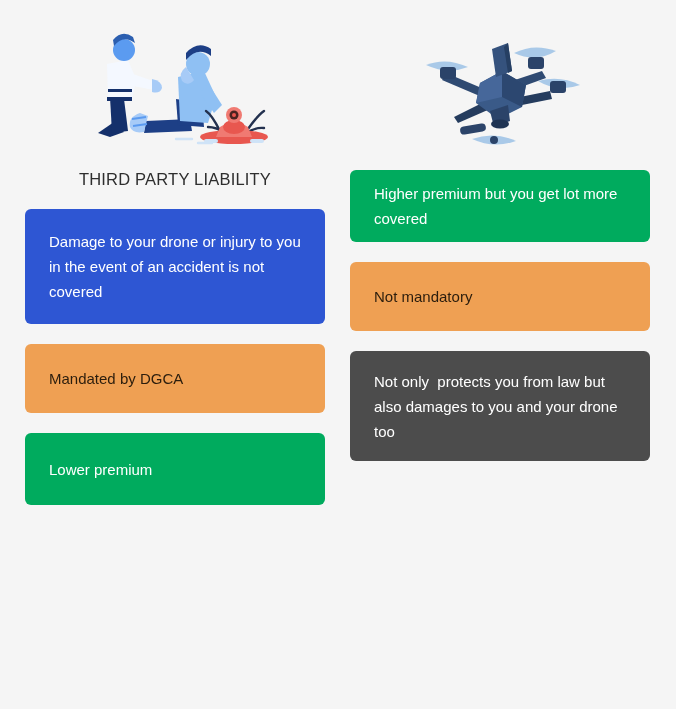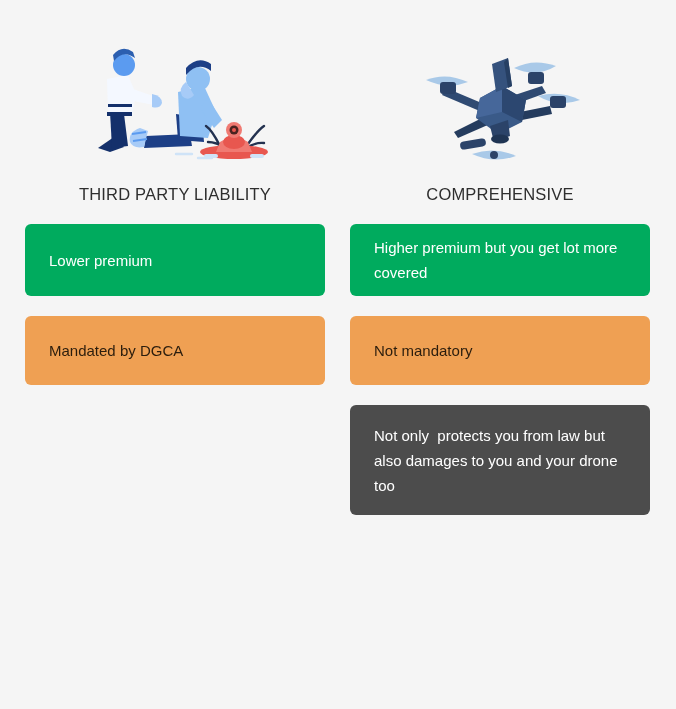--- a/index.html
+++ b/index.html
@@ -15,21 +15,21 @@
   }
   .page {
     position: relative;
     width: 676px;
     height: 709px;
     box-sizing: border-box;
   }
   .columns {
     display: flex;
     flex-direction: row;
-    padding: 15px 25px;
+    padding: 0 25px;
     box-sizing: border-box;
     width: 676px;
   }
   .column {
     width: 300px;
     display: flex;
     flex-direction: column;
     align-items: stretch;
   }
   .column.left { margin-right: 25px; }
@@ -145,25 +145,28 @@
 
             <g fill="#cfe3f7">
               <rect x="124" y="112" width="14" height="4" rx="2"></rect>
               <rect x="170" y="112" width="14" height="4" rx="2"></rect>
             </g>
           </g>
         </svg>
       </div>
       <div class="col-heading">THIRD PARTY LIABILITY</div>
 
+      <div class="card blue">
+        <div class="card-text">Damage to your drone or injury to you in the event of an accident is not covered</div>
+      </div>
+      <div class="card orange">
+        <div class="card-text">Mandated by DGCA</div>
+      </div>
       <div class="card green">
         <div class="card-text">Lower premium</div>
-      </div>
-      <div class="card orange">
-        <div class="card-text">Mandated by DGCA</div>
       </div>
     </div>
 
     <div class="column right">
       <div class="illus-wrap">
         <svg width="180" height="125" viewBox="0 0 180 125" xmlns="http://www.w3.org/2000/svg" aria-hidden="true">
 
           <path d="M74 62 L36 46 L32 53 L72 70 Z" fill="#2f4a72"></path>
 
           <path d="M96 56 L132 44 L136 51 L100 64 Z" fill="#2f4a72"></path>
@@ -196,21 +199,20 @@
           <g fill="#2b4369">
             <rect x="30" y="40" width="16" height="12" rx="3"></rect>
             <rect x="118" y="30" width="16" height="12" rx="3"></rect>
             <rect x="140" y="54" width="16" height="12" rx="3"></rect>
           </g>
 
           <rect x="50" y="98" width="26" height="8" rx="4" fill="#2b4369" transform="rotate(-10 63 102)"></rect>
           <circle cx="84" cy="113" r="4" fill="#2b4369"></circle>
         </svg>
       </div>
-      <div class="col-heading">COMPREHENSIVE</div>
 
       <div class="card green">
         <div class="card-text">Higher premium but you get lot more covered</div>
       </div>
       <div class="card orange">
         <div class="card-text">Not mandatory</div>
       </div>
       <div class="card gray">
         <div class="card-text">Not only  protects you from law but also damages to you and your drone too</div>
       </div>

